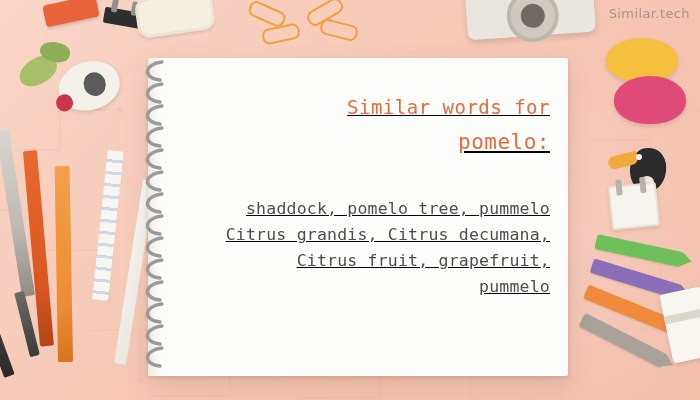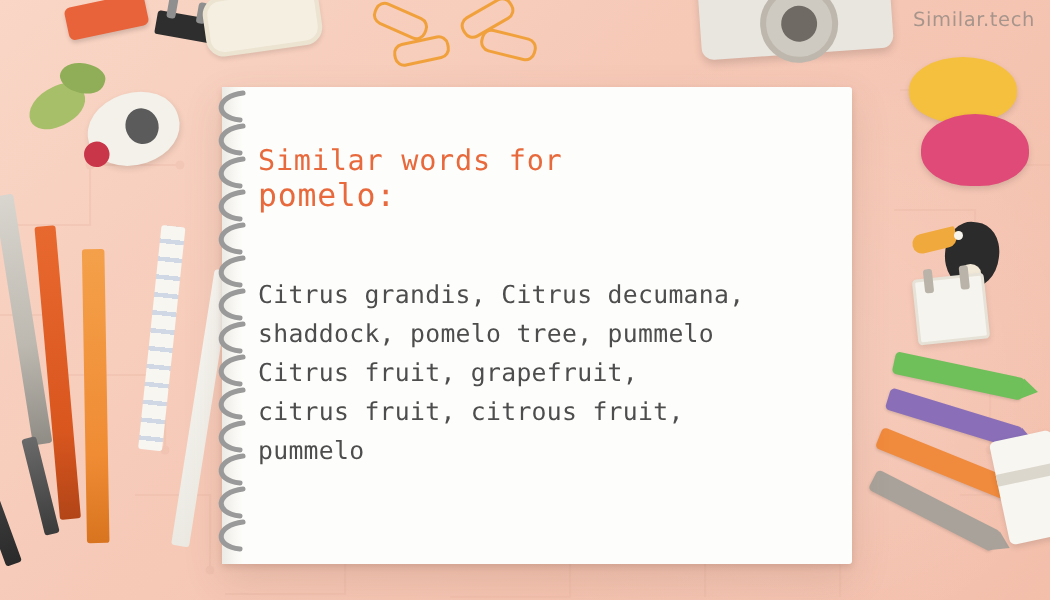--- a/index.html
+++ b/index.html
@@ -66,31 +66,33 @@
     top: 52px;
     width: 26px;
     height: 330px;
   }
 
   .note-text {
     position: absolute;
     left: 24px;
     right: 18px;
     top: 38px;
-    text-align: left;
+    text-align: right;
+    text-decoration: underline;
   }
   .title-line1 {
     font-size: 19px;
     color: #e8693c;
     letter-spacing: 0.5px;
   }
   .title-line2 {
     font-size: 21px;
     color: #e8693c;
     letter-spacing: 0.5px;
+    margin-top: 12px;
   }
   .syn-list {
     margin-top: 42px;
     font-size: 16.5px;
     line-height: 26px;
     color: #4d4d4d;
     letter-spacing: 0.2px;
   }
   .syn-list div { white-space: pre; }
 
@@ -406,24 +408,23 @@
   </div>
 
   <div class="notepad">
     <div class="paper-edge"></div>
 
     <div class="note-text">
       <div class="title-line1">Similar words for</div>
       <div class="title-line2">pomelo:</div>
 
       <div class="syn-list">
+        <div>shaddock, pomelo tree, pummelo</div>
         <div>Citrus grandis, Citrus decumana,</div>
-        <div>shaddock, pomelo tree, pummelo</div>
         <div>Citrus fruit, grapefruit,</div>
-        <div>citrus fruit, citrous fruit,</div>
         <div>pummelo</div>
       </div>
     </div>
   </div>
 
   <svg class="spiral" viewBox="0 0 26 330">
     <g stroke="#9a9a9a" stroke-width="3.4" fill="none" stroke-linecap="round">
       <path d="M22 10 C 4 12, 2 26, 20 28"></path>
       <path d="M22 32 C 4 34, 2 48, 20 50"></path>
       <path d="M22 54 C 4 56, 2 70, 20 72"></path>

